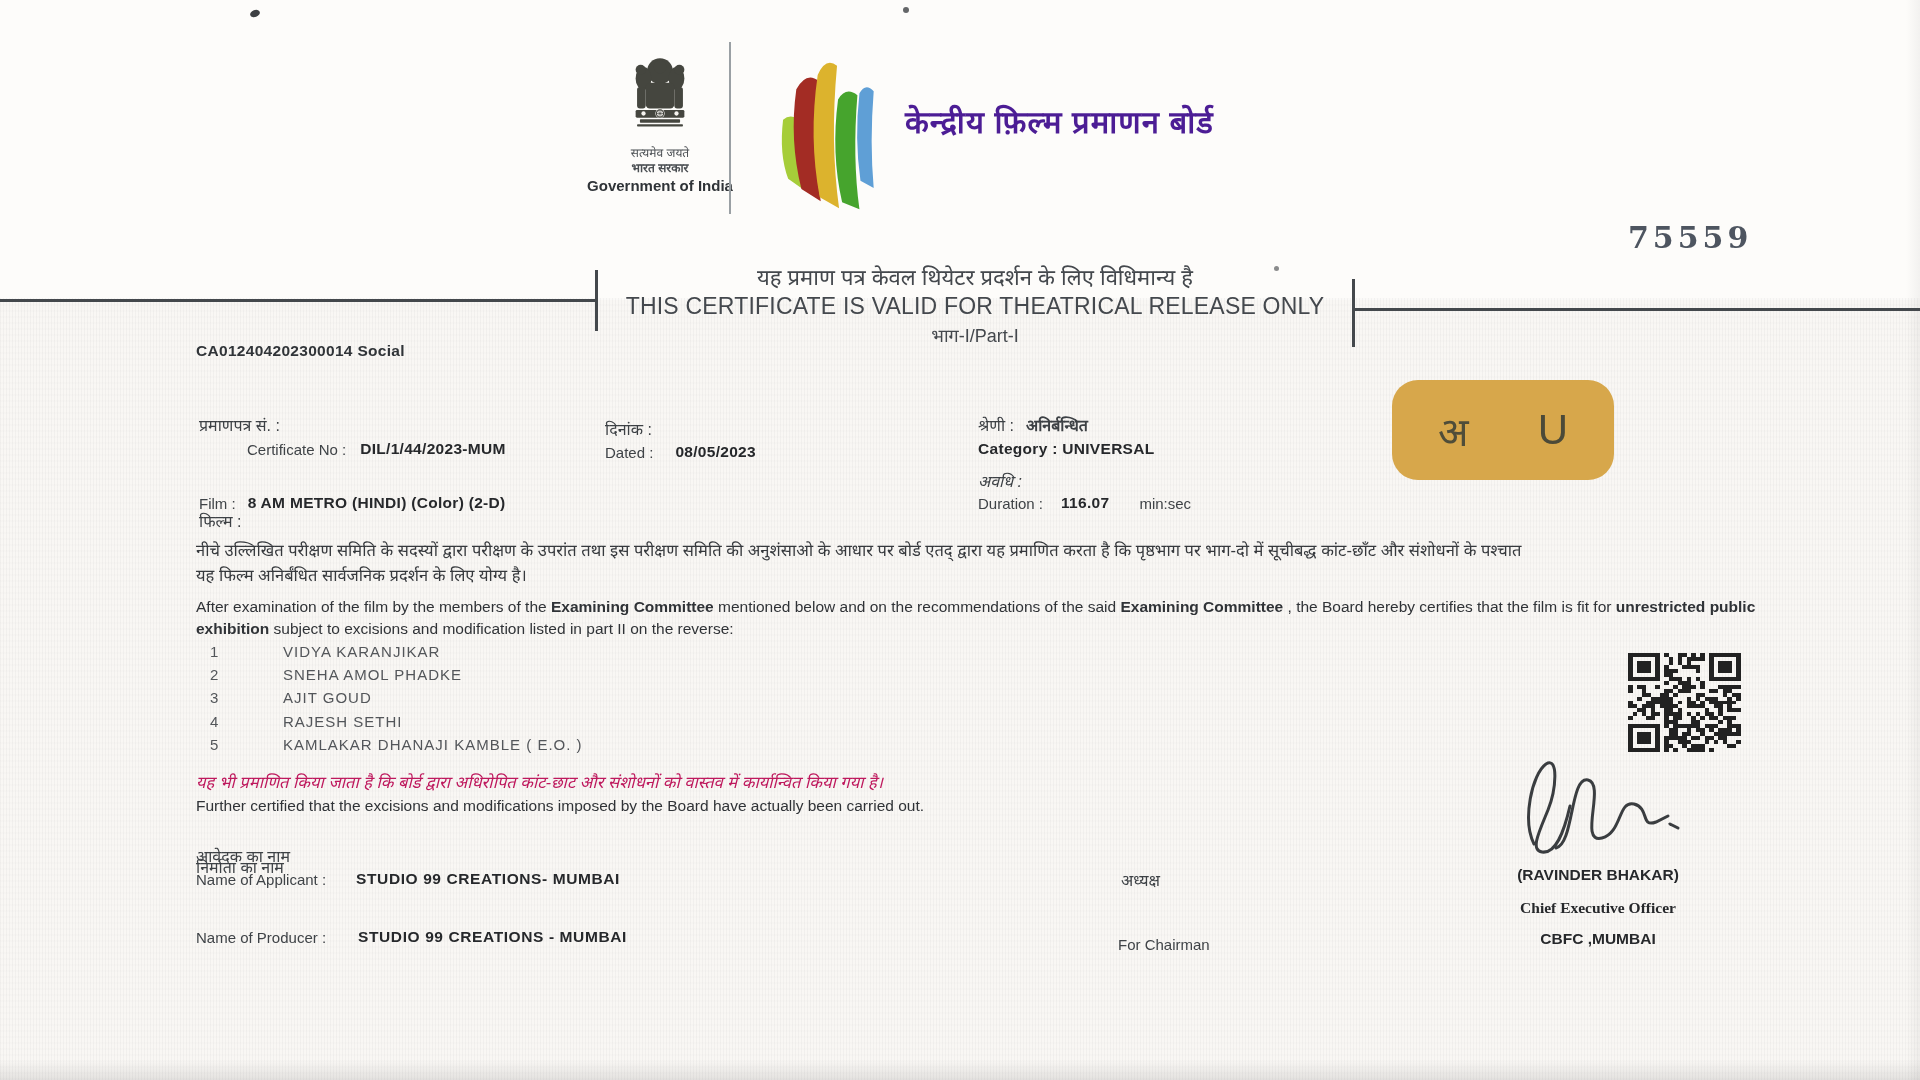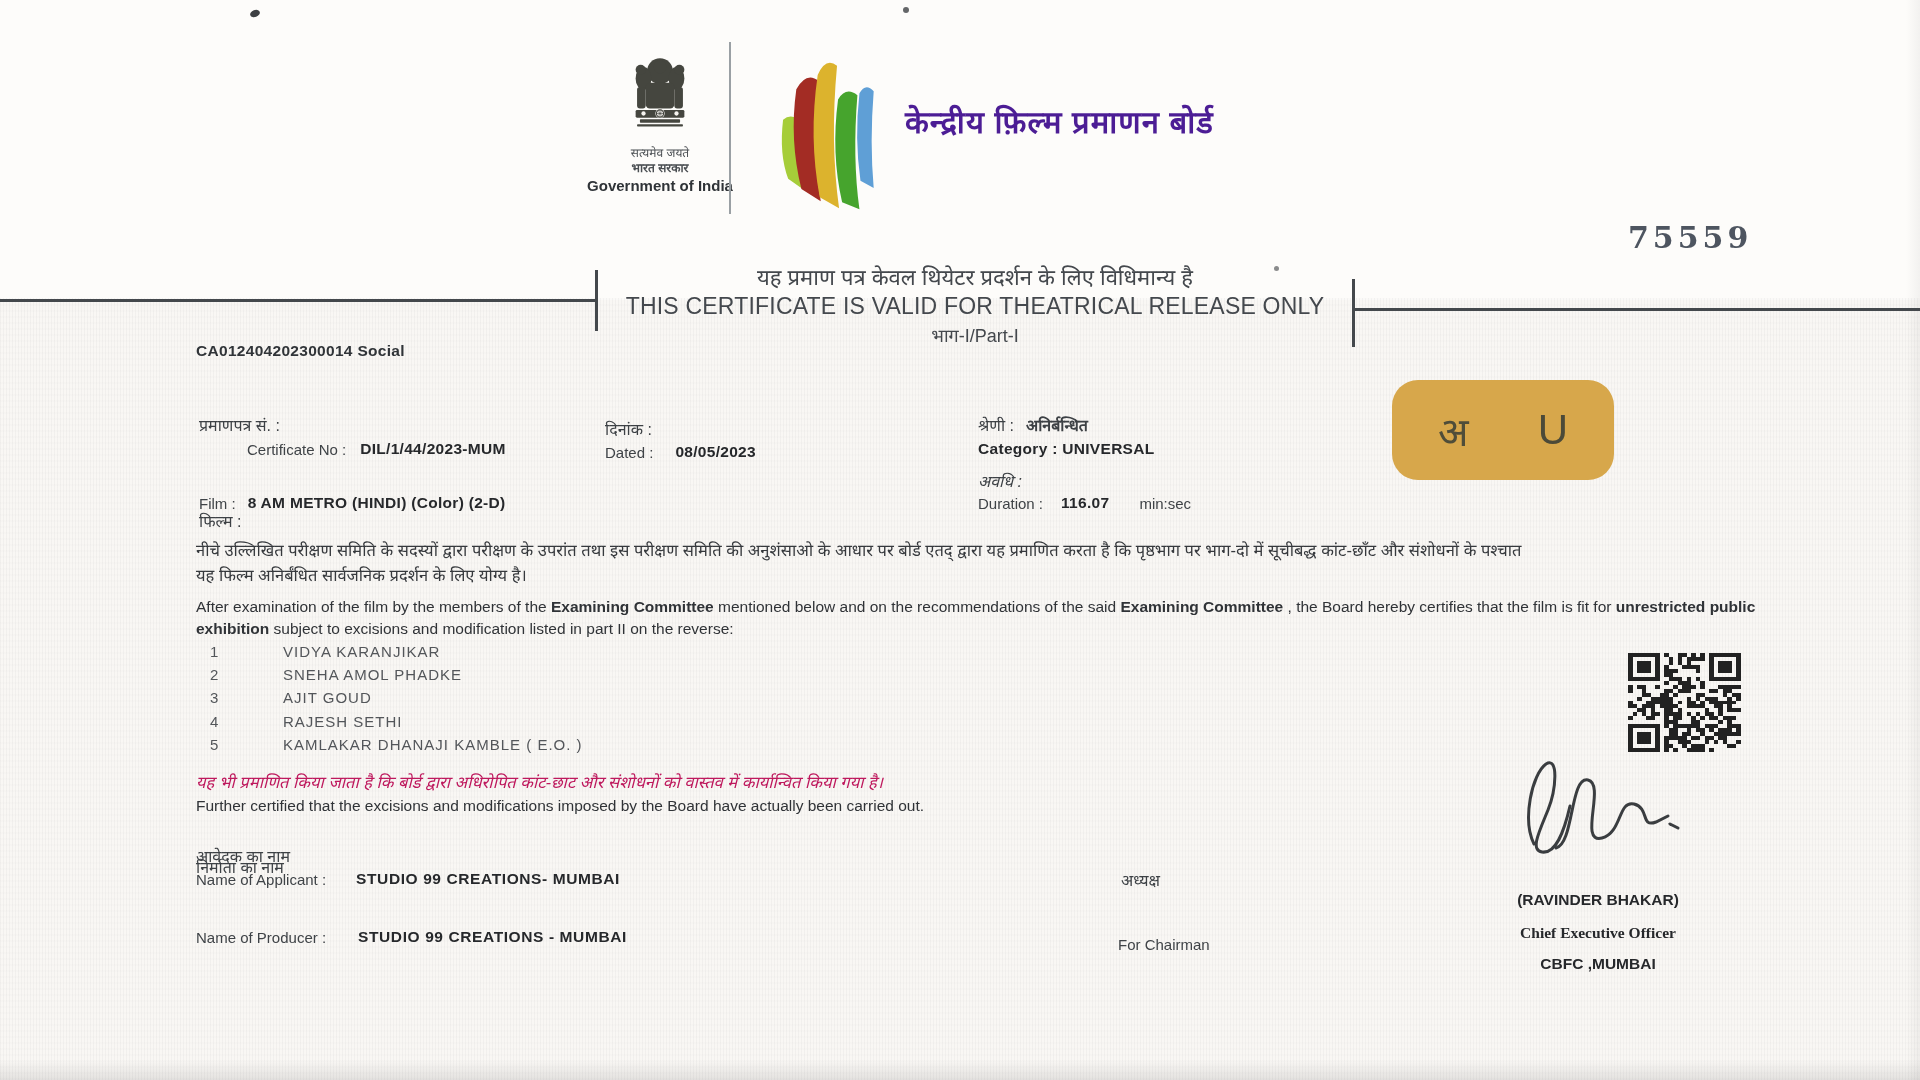--- a/index.html
+++ b/index.html
@@ -70,21 +70,21 @@
 
   .further-hi{left:196px;top:770px;font-size:16.5px;color:#be185d;font-style:italic;}
   .further-en{left:196px;top:797px;font-size:15.5px;color:#303337;}
 
   .qr-wrap{left:1628px;top:653px;width:113px;height:99px;}
   .qr-wrap svg{width:100%;height:100%;}
 
   .sig-wrap{left:1512px;top:748px;width:185px;height:115px;}
 
   .block-label{font-size:15px;color:#3f4347;}
-  .signatory{font-weight:bold;color:#26282b;font-size:15.5px;text-align:center;width:240px;margin-top:25px;}
+  .signatory{font-weight:bold;color:#26282b;font-size:15.5px;text-align:center;width:240px;}
 </style>
 </head>
 <body>
 
 <div id="page">
 
   <div class="abs topband"></div>
   <div class="abs texture"></div>
 
   <div class="abs speck" style="left:250px;top:10px;width:10px;height:7px;transform:rotate(-20deg);"></div>

